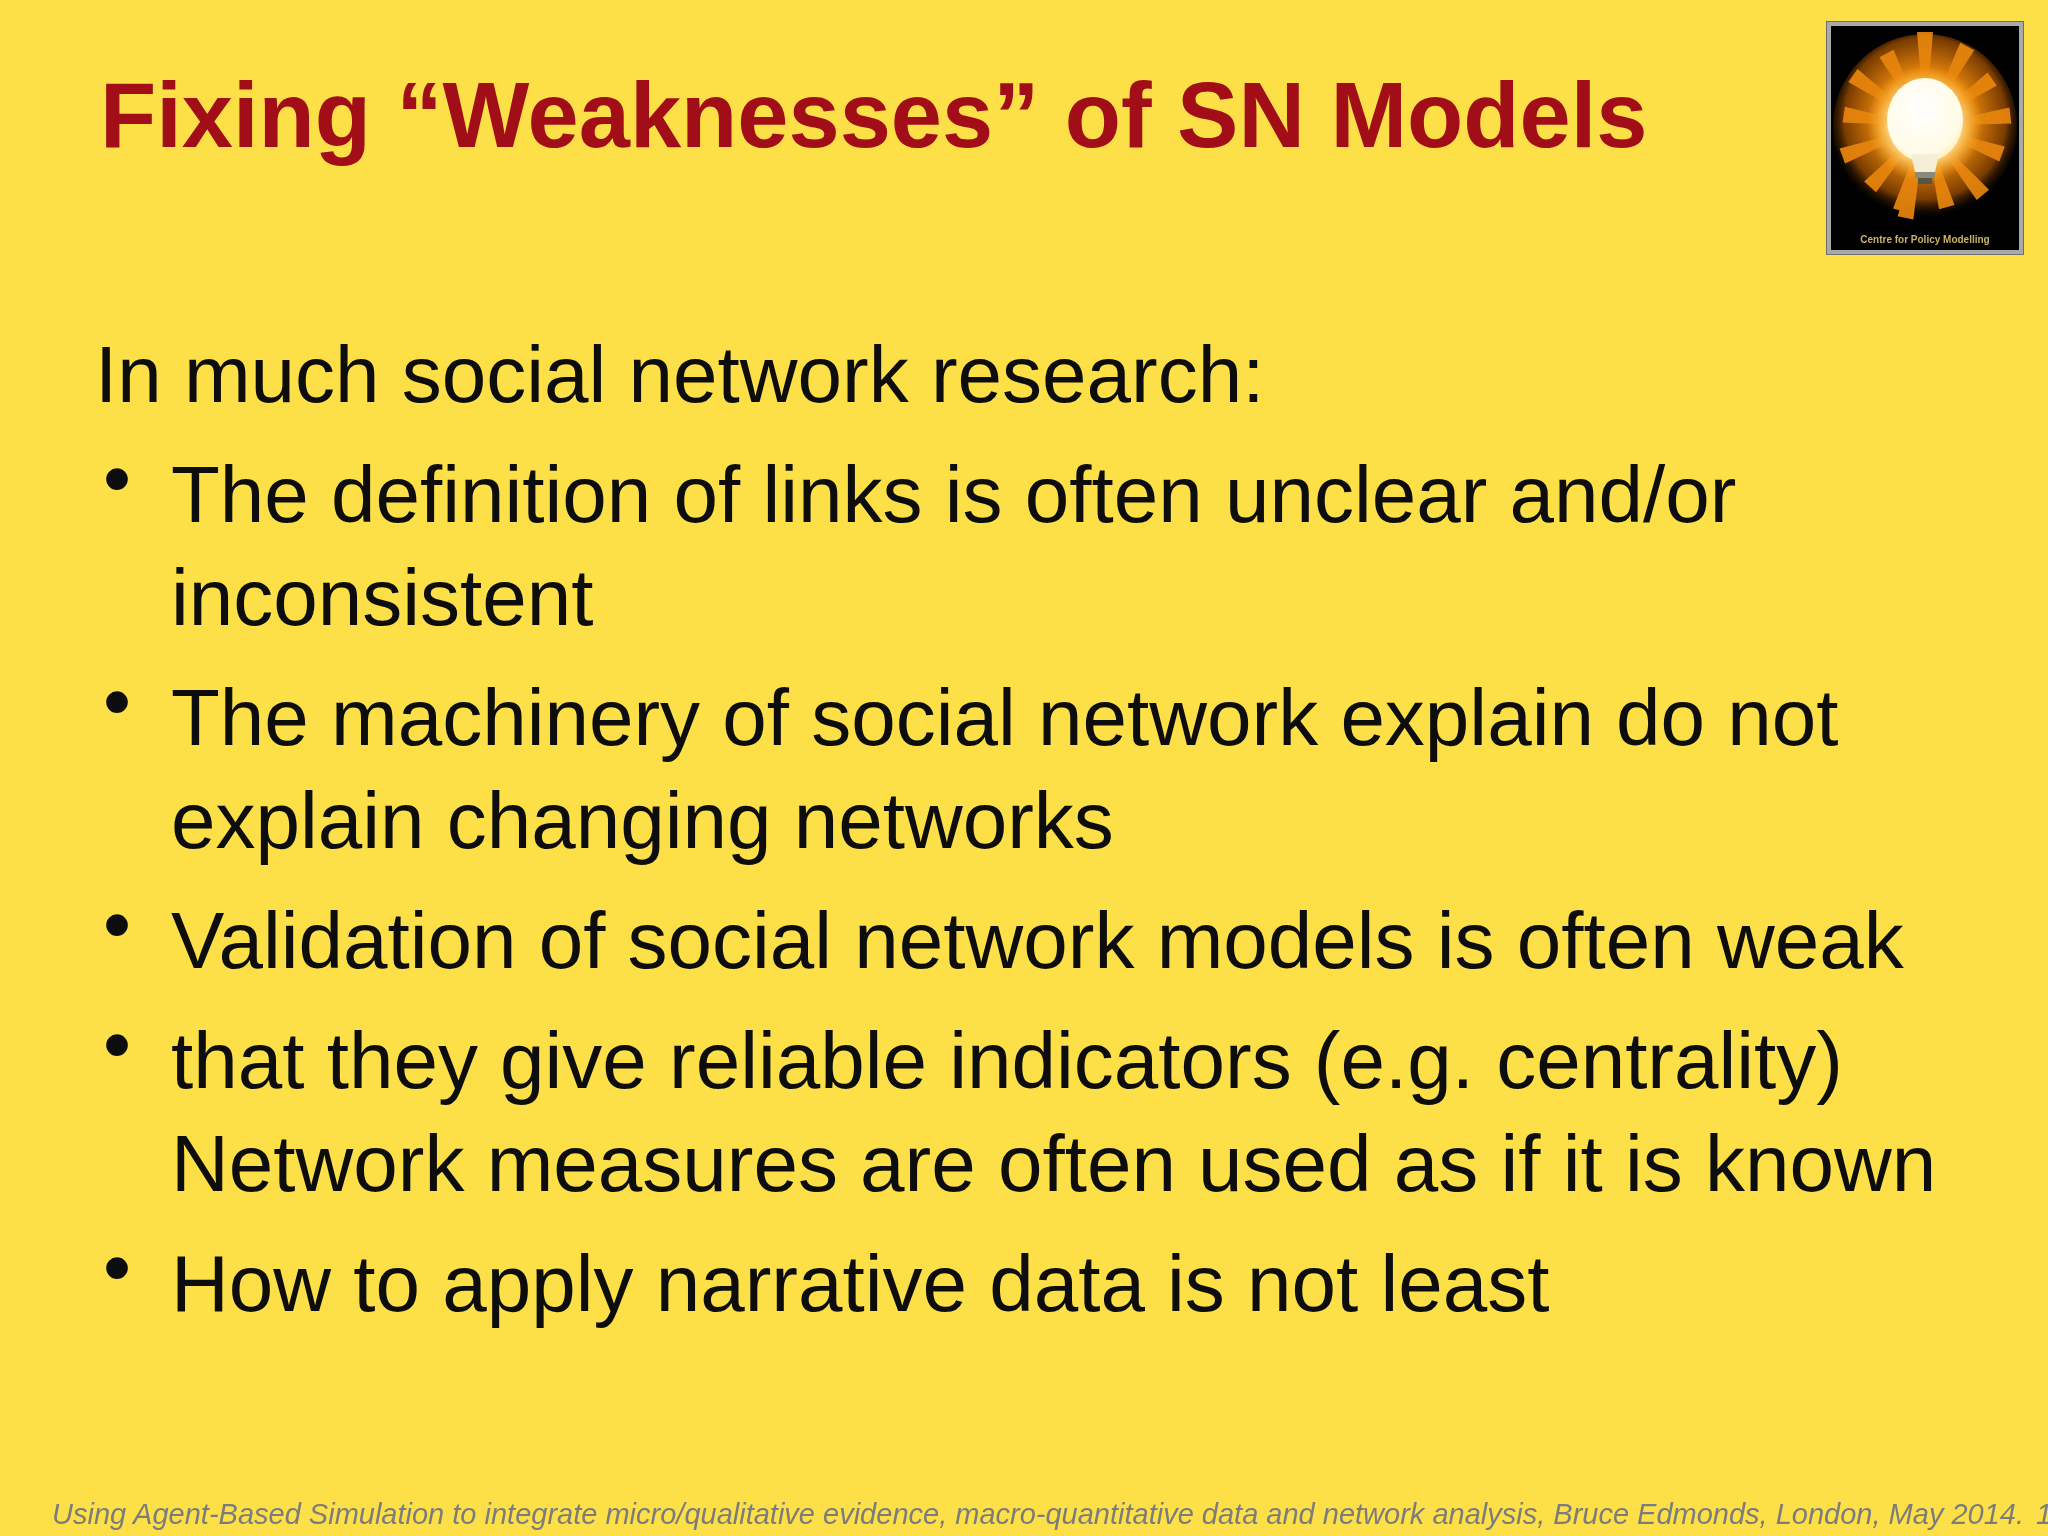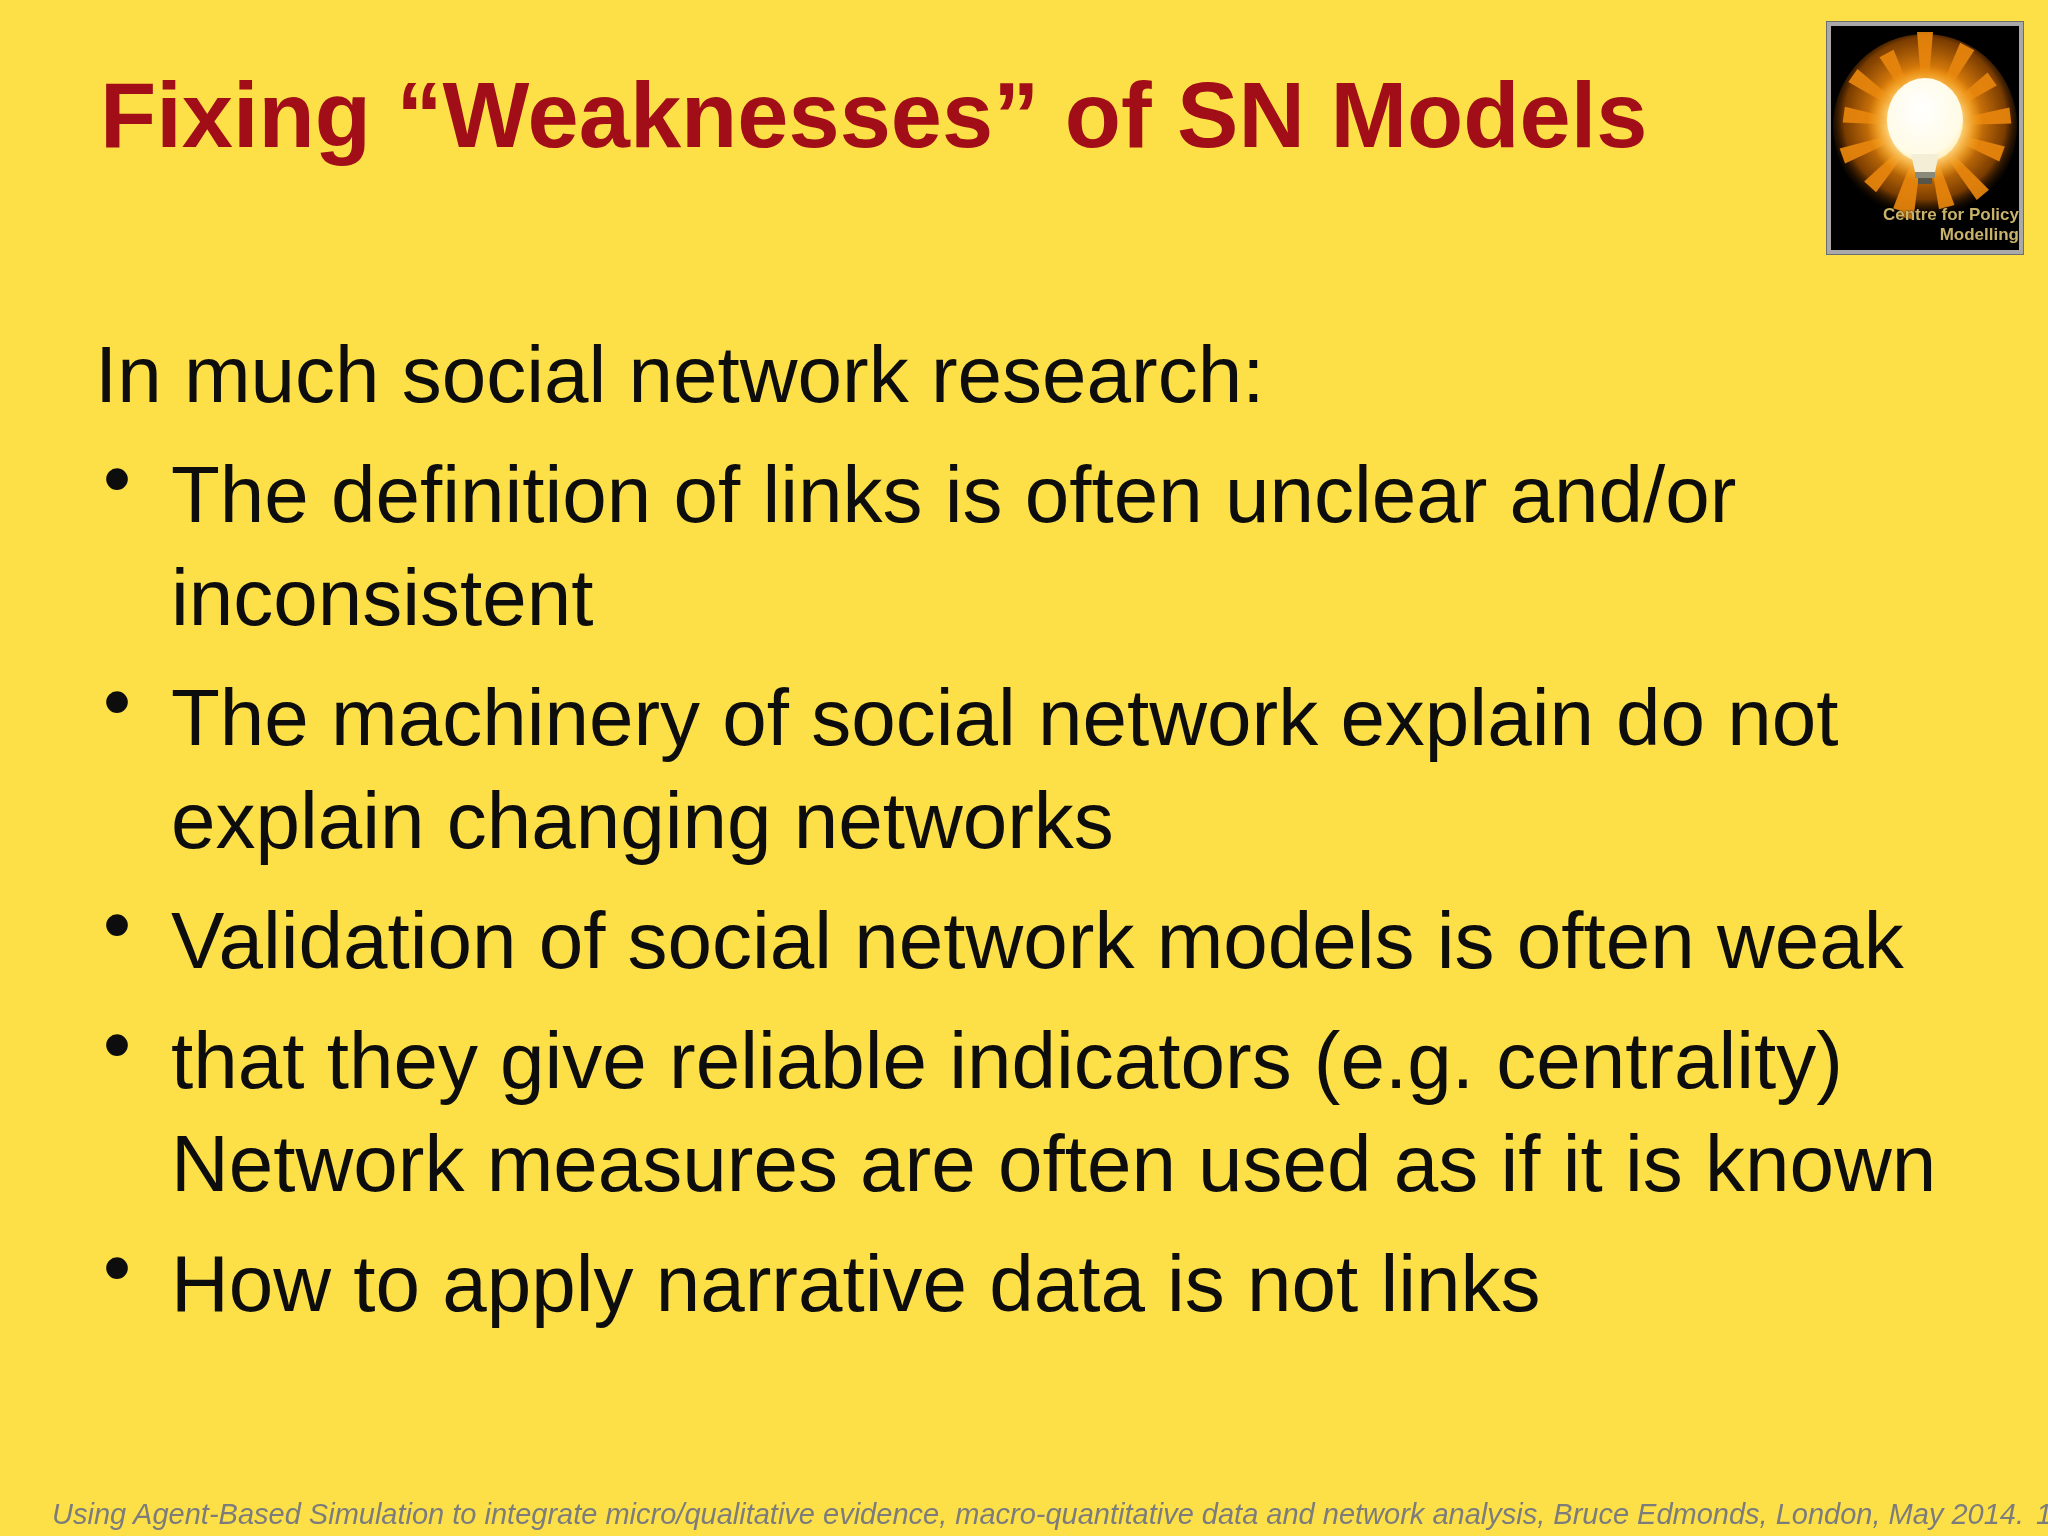--- a/index.html
+++ b/index.html
@@ -29,22 +29,22 @@
     width: 196px; height: 232px;
     background: #000;
     border: 4px solid #a9a9a9;
     outline: 1px solid #6e6e6e;
     box-sizing: border-box;
   }
   .logo svg { display: block; width: 100%; height: 100%; }
   .logo .caption {
     position: absolute;
     left: 0; right: 0; bottom: 5px;
-    text-align: right;
-    font-size: 17px;
+    text-align: center;
+    font-size: 10px;
     font-weight: bold;
     color: #c9b26a;
     letter-spacing: 0px;
     text-shadow: 0 0 2px #000;
   }
 
   .content {
     position: absolute;
     left: 95px; top: 331px;
     width: 1910px;
@@ -158,21 +158,21 @@
       <span class="marker">•</span>
       <span class="lines">
         <span class="line" style="display:block">that they give reliable indicators (e.g. centrality)</span>
         <span class="line" style="display:block">Network measures are often used as if it is known</span>
       </span>
     </div>
 
     <div class="para bullet-row">
       <span class="marker">•</span>
       <span class="lines">
-        <span class="line" style="display:block">How to apply narrative data is not links</span>
+        <span class="line" style="display:block">How to apply narrative data is not least</span>
       </span>
     </div>
 
 
   </div>
 
   <div class="footer">
     <span>Using Agent-Based Simulation to integrate micro/qualitative evidence, macro-quantitative data and network analysis, Bruce Edmonds, London, May 2014.</span><span class="page-num">18</span>
   </div>
 

